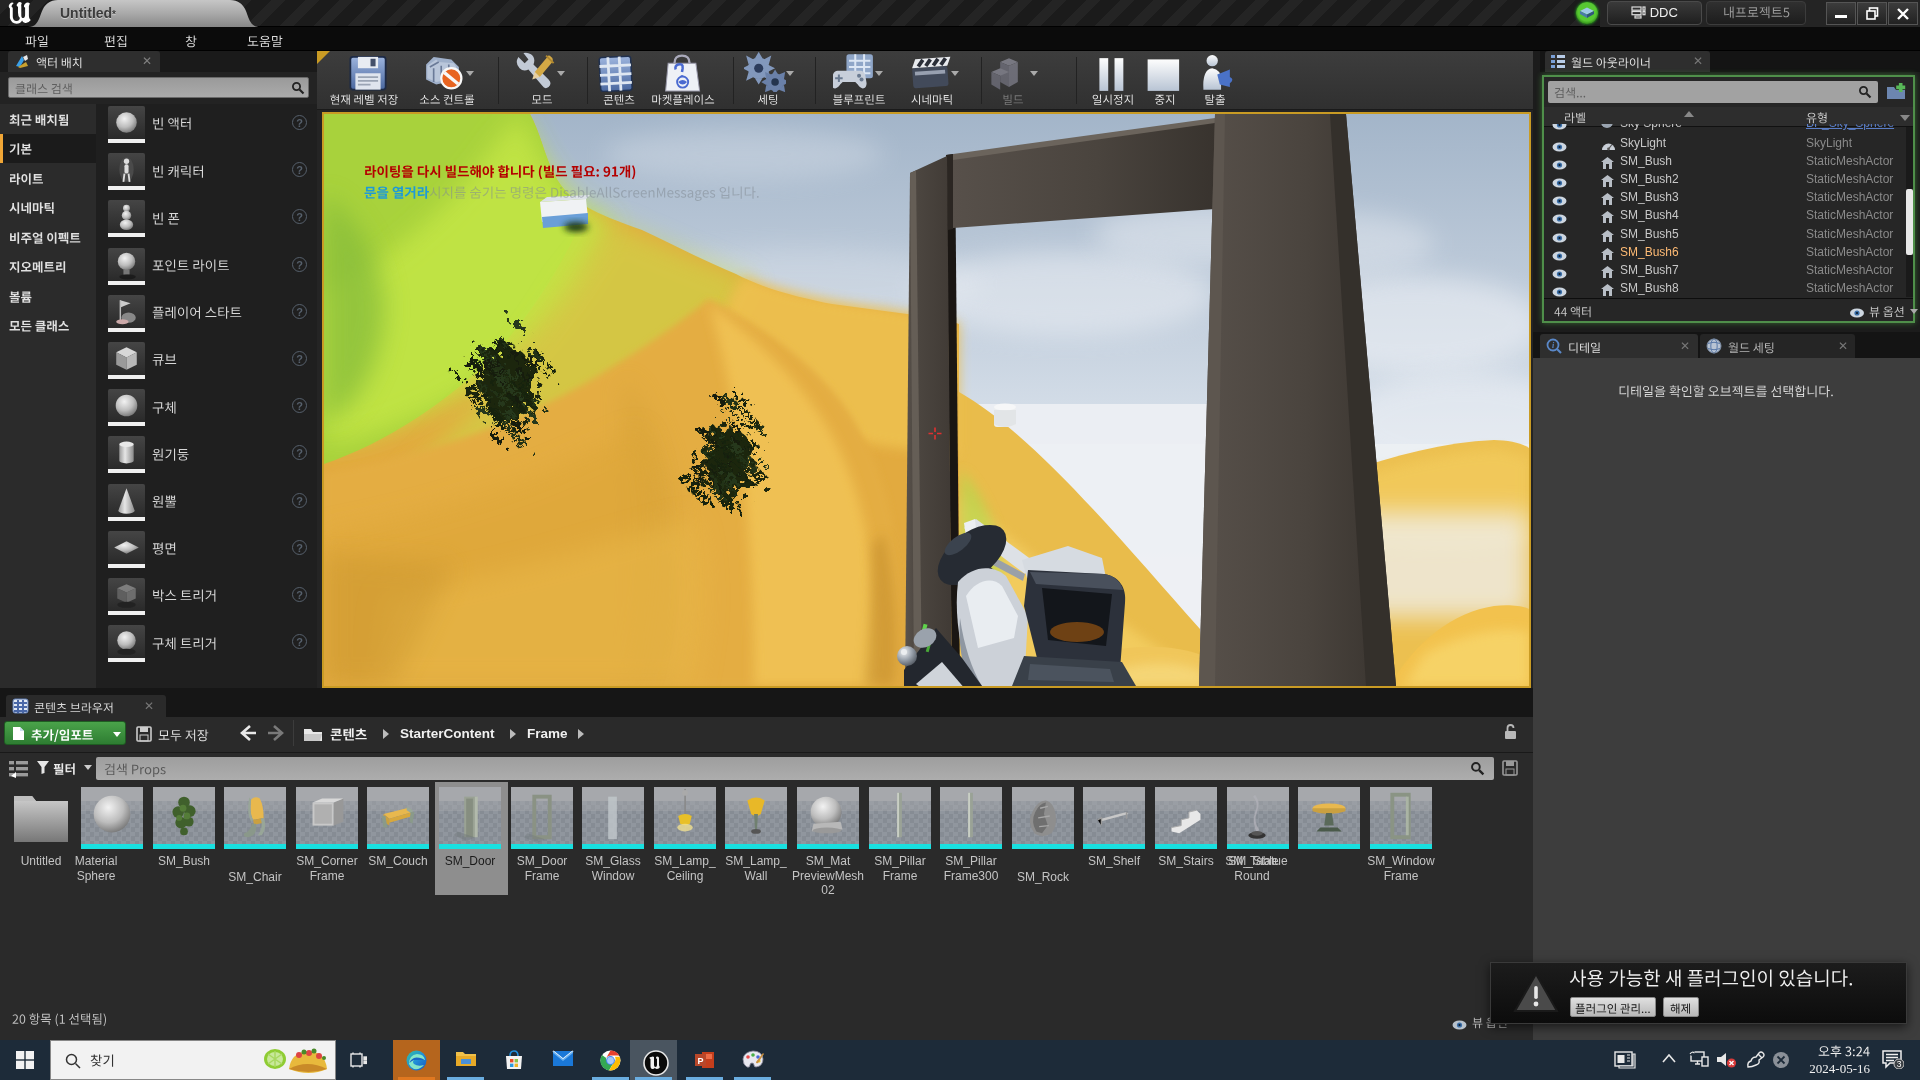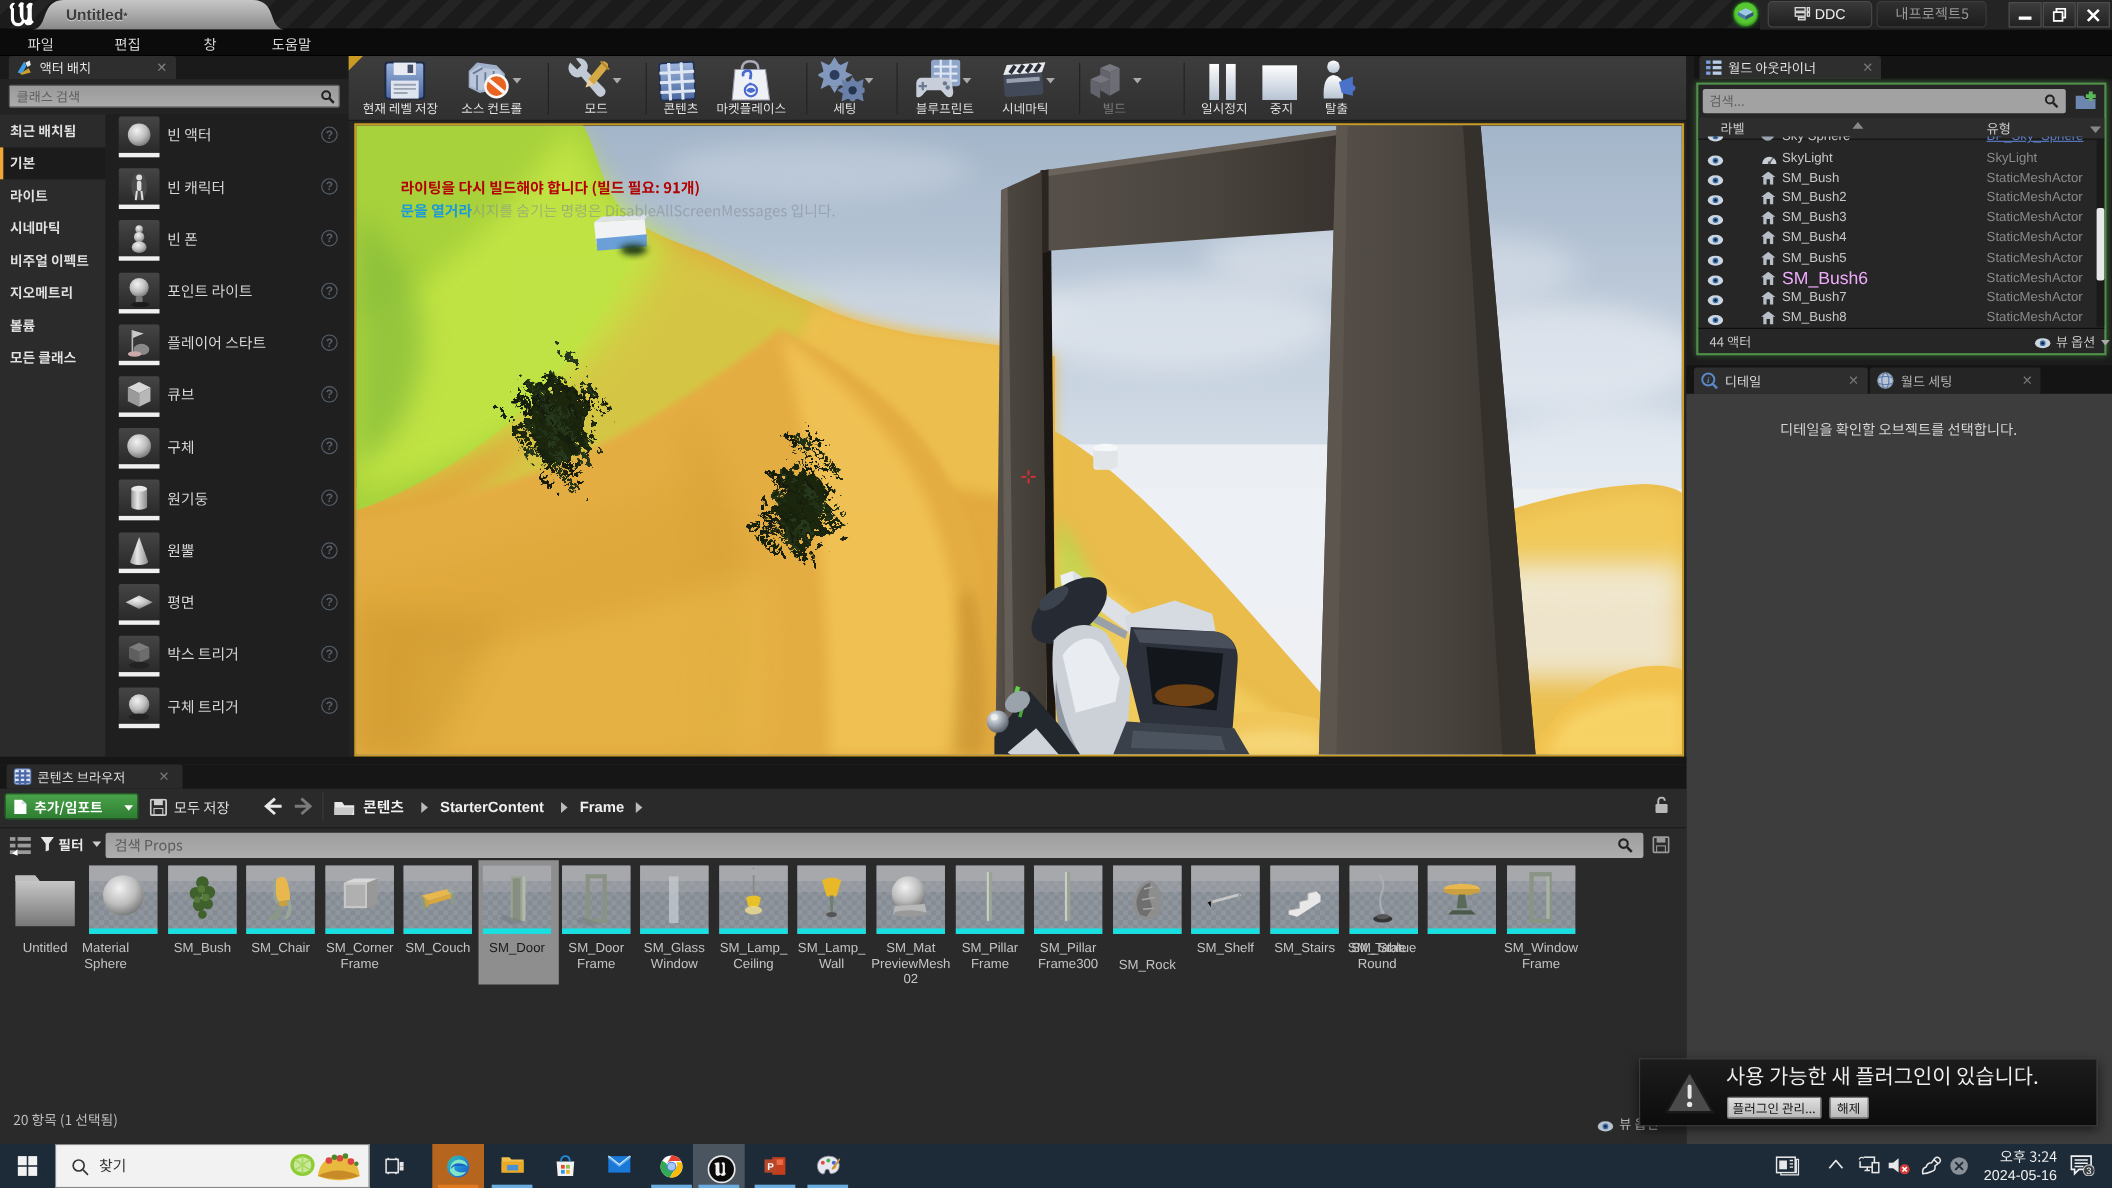--- a/index.html
+++ b/index.html
@@ -880,21 +880,21 @@
       <div class="ab" style="left:76px;top:149.49999999999997px;color:#c8c8c8;font-size:12px">SM_Bush5</div>
       <div class="ab" style="left:262px;top:149.49999999999997px;color:#8a8a8a;font-size:12px">StaticMeshActor</div>
       <div class="ab" style="left:8px;top:169.59999999999997px"><svg width="15" height="10" viewBox="0 0 15 10">
           <ellipse cx="7.5" cy="5" rx="7" ry="4.6" fill="#cdd6e0"></ellipse>
           <circle cx="7.5" cy="5" r="2.6" fill="#3a6ea8"></circle>
           <circle cx="7.5" cy="5" r="1.1" fill="#0a1a2a"></circle>
         </svg></div>
       <div class="ab" style="left:57px;top:168.59999999999997px"><svg width="13" height="12" viewBox="0 0 13 12">
           <path d="M6.5 0 L13 5 L11 5 L11 12 L8 12 L8 7 L5 7 L5 12 L2 12 L2 5 L0 5Z" fill="#b8bec6"></path>
         </svg></div>
-      <div class="ab" style="left:76px;top:167.59999999999997px;color:#f0abfc;font-size:16px">SM_Bush6</div>
+      <div class="ab" style="left:76px;top:167.59999999999997px;color:#fdba74;font-size:12px">SM_Bush6</div>
       <div class="ab" style="left:262px;top:167.59999999999997px;color:#8a8a8a;font-size:12px">StaticMeshActor</div>
       <div class="ab" style="left:8px;top:187.69999999999996px"><svg width="15" height="10" viewBox="0 0 15 10">
           <ellipse cx="7.5" cy="5" rx="7" ry="4.6" fill="#cdd6e0"></ellipse>
           <circle cx="7.5" cy="5" r="2.6" fill="#3a6ea8"></circle>
           <circle cx="7.5" cy="5" r="1.1" fill="#0a1a2a"></circle>
         </svg></div>
       <div class="ab" style="left:57px;top:186.69999999999996px"><svg width="13" height="12" viewBox="0 0 13 12">
           <path d="M6.5 0 L13 5 L11 5 L11 12 L8 12 L8 7 L5 7 L5 12 L2 12 L2 5 L0 5Z" fill="#b8bec6"></path>
         </svg></div>
       <div class="ab" style="left:76px;top:185.69999999999996px;color:#c8c8c8;font-size:12px">SM_Bush7</div>
@@ -1104,21 +1104,21 @@
         </g>
       </svg><div class="ab" style="left:0;bottom:0;width:62px;height:5px;background:#19e0e0"></div></div>
     <div class="tlabel" style="left:148px;top:166px">SM_Bush</div>
     <div class="thumb" style="left:224px;top:99px"><svg width="62" height="56" viewBox="0 0 62 58">
         <path d="M27 13 Q25 28 29 34 L40 32 Q40 20 36 12 Q31 9 27 13Z" fill="#e8b84e"></path>
         <path d="M25 11 Q22 28 27 36 L29 34 Q25 27 27 13Z" fill="#98a698"></path>
         <path d="M29 34 L40 32 L40 37 L30 39 Z" fill="#caa040"></path>
         <path d="M28 38 Q26 46 20 48 Q18 52 24 52 Q34 50 32 38Z" fill="#8a988a"></path>
         <path d="M40 32 Q44 42 38 50 L34 50 Q40 42 37 33Z" fill="#98a698"></path>
       </svg><div class="ab" style="left:0;bottom:0;width:62px;height:5px;background:#19e0e0"></div></div>
-    <div class="tlabel" style="left:219px;top:166px">SM_Chair</div>
+    <div class="tlabel" style="left:219px;top:182px">SM_Chair</div>
     <div class="thumb" style="left:296px;top:99px"><svg width="62" height="56" viewBox="0 0 62 58">
         <rect x="16" y="16" width="22" height="24" fill="#c8c8c8"></rect>
         <rect x="18" y="18" width="18" height="20" fill="#b0b0b0"></rect>
         <path d="M38 16 L48 12 L48 36 L38 40Z" fill="#989898"></path>
         <path d="M16 16 L26 12 L48 12 L38 16Z" fill="#d8d8d8"></path>
       </svg><div class="ab" style="left:0;bottom:0;width:62px;height:5px;background:#19e0e0"></div></div>
     <div class="tlabel" style="left:291px;top:166px">SM_Corner<br>Frame</div>
     <div class="thumb" style="left:367px;top:99px"><svg width="62" height="56" viewBox="0 0 62 58">
         <path d="M16 28 L40 22 L46 26 L22 33Z" fill="#e8b84e"></path>
         <path d="M16 28 L22 33 L22 40 L16 36Z" fill="#caa040"></path>
@@ -1387,19 +1387,19 @@
       <path d="M12 4 L16 8" stroke="#e8e8e8" stroke-width="1.4"></path>
     </svg>
  <svg class="ab" style="left:1772px;top:11px" width="18" height="18" viewBox="0 0 18 18">
       <circle cx="9" cy="9" r="8" fill="#8a9098"></circle>
       <path d="M5.5 5.5 L12.5 12.5 M12.5 5.5 L5.5 12.5" stroke="#1d2b39" stroke-width="1.8"></path>
     </svg>
  <div class="ab" style="left:1794px;top:3px;width:76px;height:34px;text-align:right;color:#f0f0f0;font-size:13px;line-height:17px"><svg class="ko " style="width:52.1px;height:14.3px;" viewBox="0 0 52.1 14.3">
         <g transform="translate(0,11.2) scale(0.0130,-0.0130)">
           <path fill="#f0f0f0" d="M417 316L499 316L499 91L417 91ZM458 768Q554 768 628 738Q702 709 744 656Q787 603 787 531Q787 459 744 406Q702 352 628 323Q554 294 458 294Q363 294 289 323Q214 352 172 406Q130 459 130 531Q130 603 172 656Q214 709 289 738Q363 768 458 768ZM458 701Q386 701 330 680Q274 659 242 621Q210 582 210 531Q210 480 242 441Q274 402 330 381Q386 360 458 360Q530 360 586 381Q642 402 675 441Q707 480 707 531Q707 582 675 621Q642 659 586 680Q530 701 458 701ZM50 107L870 107L870 38L50 38ZM1013 724L1740 724L1740 656L1013 656ZM970 240L1790 240L1790 172L970 172ZM1337 185L1419 185L1419 -79L1337 -79ZM1378 604Q1516 604 1594 565Q1672 526 1672 453Q1672 382 1594 342Q1516 303 1378 303Q1240 303 1162 342Q1084 382 1084 453Q1084 526 1162 565Q1240 604 1378 604ZM1378 541Q1279 541 1225 518Q1170 496 1170 453Q1170 412 1225 389Q1279 366 1378 366Q1477 366 1532 389Q1586 412 1586 453Q1586 496 1532 518Q1477 541 1378 541ZM1337 832L1419 832L1419 679L1337 679ZM2327 -13Q2270 -13 2226 1Q2183 15 2150 38Q2117 61 2093 88L2140 147Q2172 114 2216 89Q2259 63 2321 63Q2365 63 2399 79Q2432 96 2451 127Q2470 157 2470 199Q2470 243 2448 276Q2427 309 2377 328Q2327 346 2242 346L2242 416Q2318 416 2362 435Q2406 453 2426 485Q2445 517 2445 556Q2445 609 2412 641Q2379 672 2321 672Q2277 672 2239 652Q2200 632 2169 601L2120 659Q2162 697 2212 722Q2261 746 2324 746Q2386 746 2434 725Q2483 703 2510 662Q2538 621 2538 563Q2538 496 2502 452Q2466 408 2408 387L2408 382Q2451 372 2486 347Q2521 322 2542 284Q2563 246 2563 196Q2563 131 2531 84Q2499 37 2446 12Q2393 -13 2327 -13ZM2758 390Q2731 390 2711 410Q2692 429 2692 460Q2692 491 2711 511Q2731 530 2758 530Q2785 530 2805 511Q2824 491 2824 460Q2824 429 2805 410Q2785 390 2758 390ZM2758 -13Q2731 -13 2711 6Q2692 26 2692 56Q2692 88 2711 107Q2731 126 2758 126Q2785 126 2805 107Q2824 88 2824 56Q2824 26 2805 6Q2785 -13 2758 -13ZM2941 0L2941 54Q3056 155 3131 238Q3205 321 3241 393Q3277 464 3277 527Q3277 569 3262 602Q3248 635 3218 653Q3188 672 3142 672Q3097 672 3059 648Q3020 624 2990 587L2937 639Q2981 688 3032 717Q3083 746 3153 746Q3219 746 3267 720Q3314 693 3341 644Q3367 596 3367 531Q3367 458 3331 383Q3294 308 3230 231Q3165 153 3079 72Q3108 74 3140 77Q3171 79 3199 79L3402 79L3402 0ZM3792 0L3792 500Q3792 527 3794 566Q3796 605 3797 633L3793 633Q3779 607 3765 579Q3750 552 3734 525L3567 275L3976 275L3976 202L3472 202L3472 262L3777 733L3878 733L3878 0Z"></path>
         </g>
-      </svg><br><span style="font-family:Liberation Sans, sans-serif">2024-05-16</span></div>
+      </svg><br><span style="font-family:Liberation Serif, serif">2024-05-16</span></div>
  <svg class="ab" style="left:1882px;top:10px" width="22" height="19" viewBox="0 0 22 19">
       <path d="M1 1 L19 1 L19 13 L8 13 L4 17 L4 13 L1 13Z" fill="#1d2b39" stroke="#f0f0f0" stroke-width="1.5"></path>
       <path d="M4 4.5 h12 M4 7.5 h12 M4 10.5 h8" stroke="#f0f0f0" stroke-width="1.3"></path>
       <circle cx="17" cy="14" r="5" fill="#3a3f44" stroke="#c8c8c8" stroke-width="1"></circle>
       <text x="17" y="17" font-size="8.5" fill="#fff" text-anchor="middle" font-family="Liberation Sans">3</text>
     </svg>
 </div>
 </body></html>

